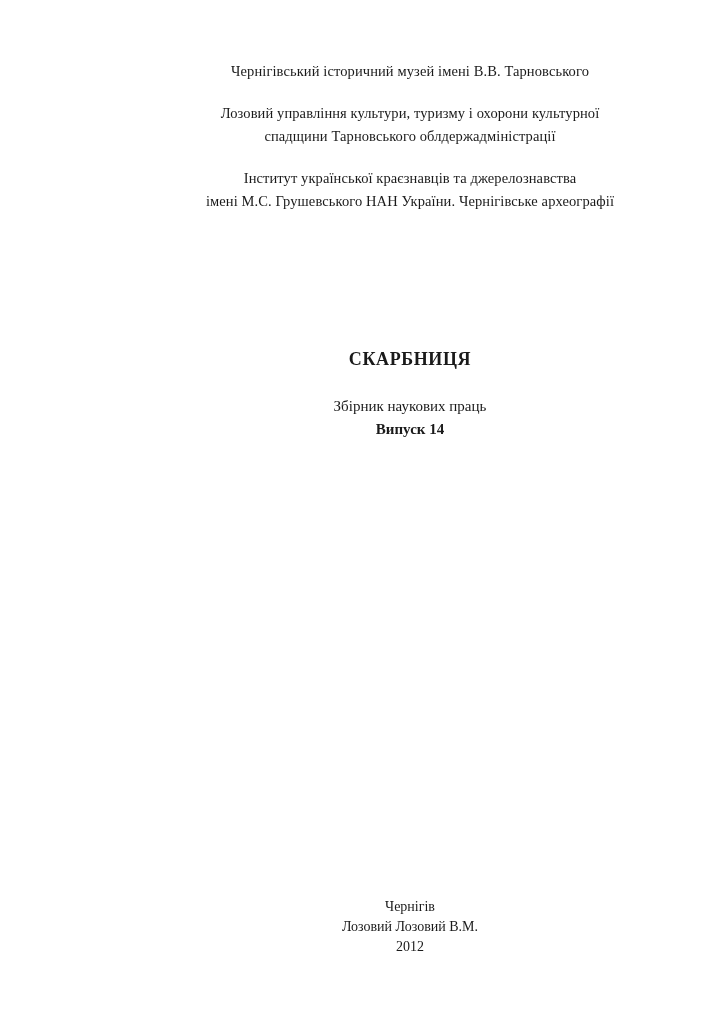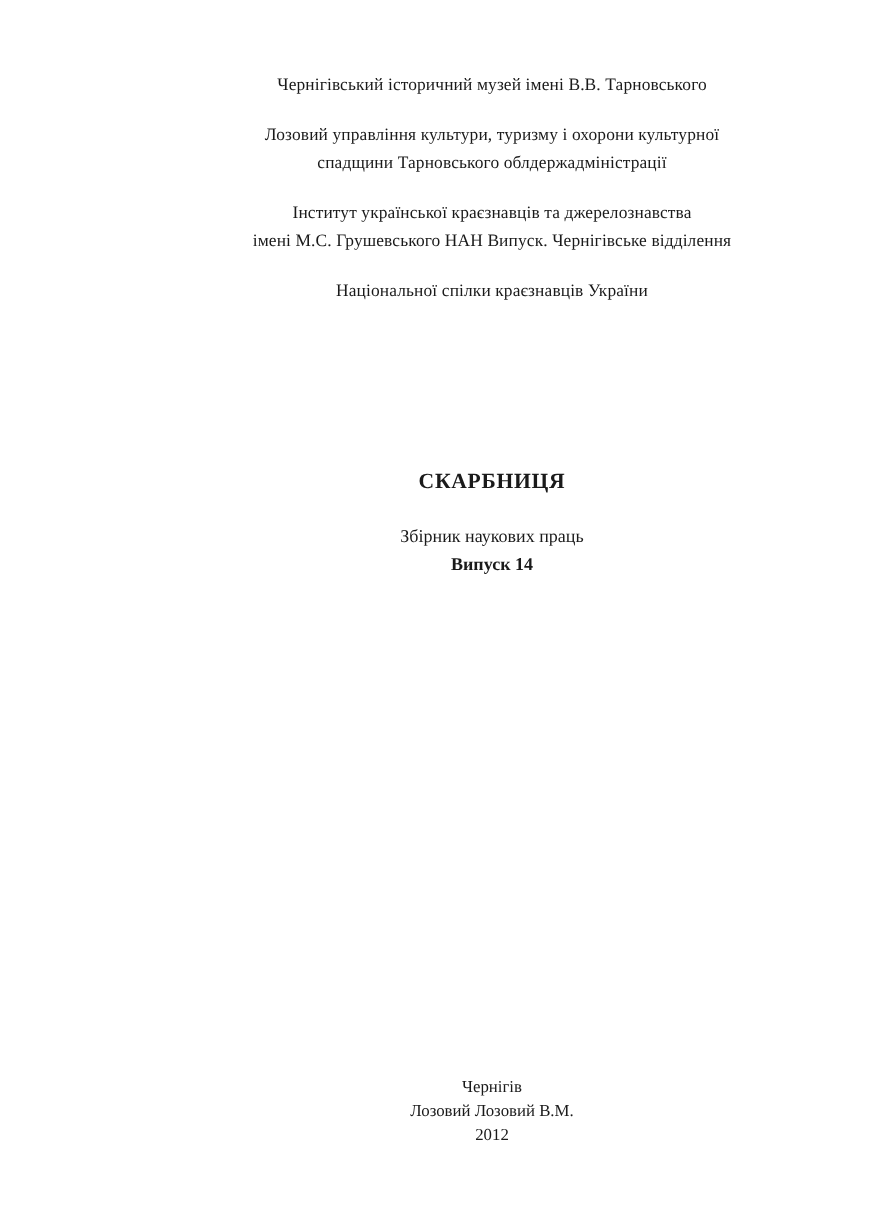--- a/index.html
+++ b/index.html
@@ -83,25 +83,24 @@
       <div class="block org-line">Чернігівський історичний музей імені В.В. Тарновського</div>
     </div>
 
     <div class="org-group">
       <div class="block org-line">Лозовий управління культури, туризму і охорони культурної</div>
       <div class="block org-line">спадщини Тарновського облдержадміністрації</div>
     </div>
 
     <div class="org-group">
       <div class="block org-line">Інститут української краєзнавців та джерелознавства</div>
-      <div class="block org-line">імені М.С. Грушевського НАН Випуск. Чернігівське відділення</div>
+      <div class="block org-line">імені М.С. Грушевського НАН України. Чернігівське археографії</div>
     </div>
 
     <div class="org-group">
-      <div class="block org-line">Національної спілки краєзнавців України</div>
     </div>
 
   </div>
 
   <div class="title-block">
     <div class="block main-title">СКАРБНИЦЯ</div>
     <div class="block subtitle">Збірник наукових праць</div>
     <div class="block issue">Випуск 14</div>
   </div>
 

